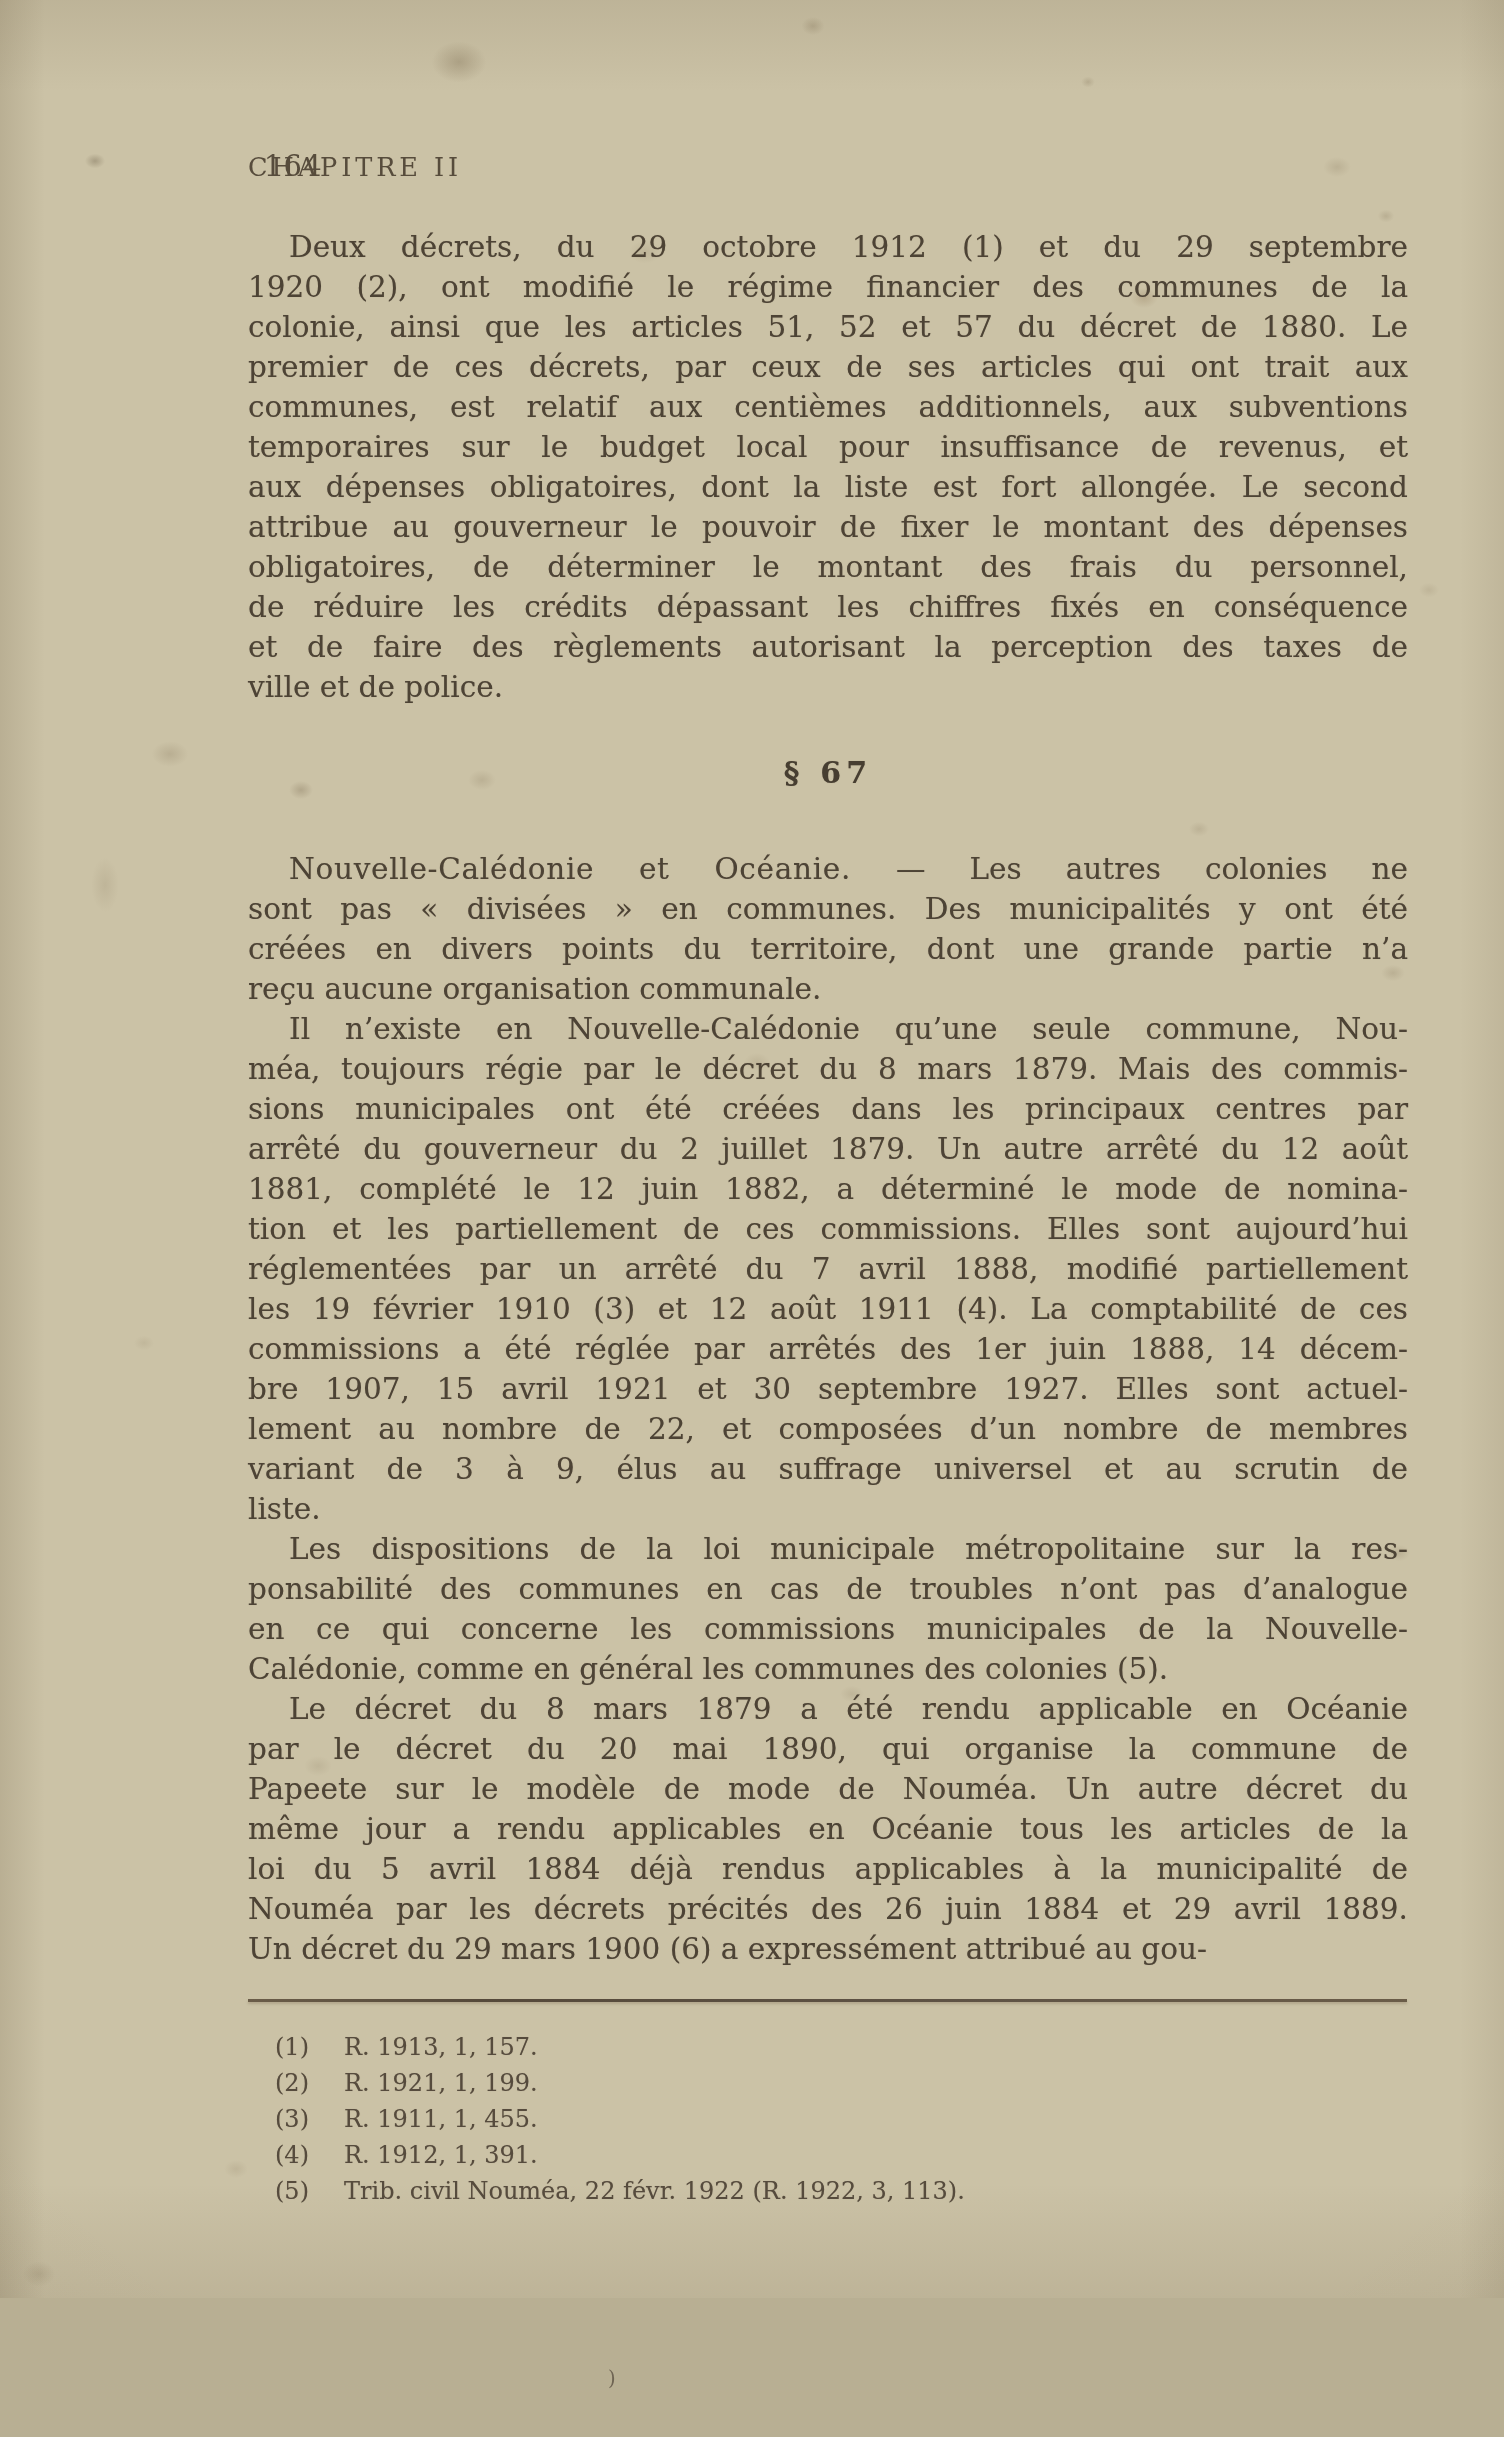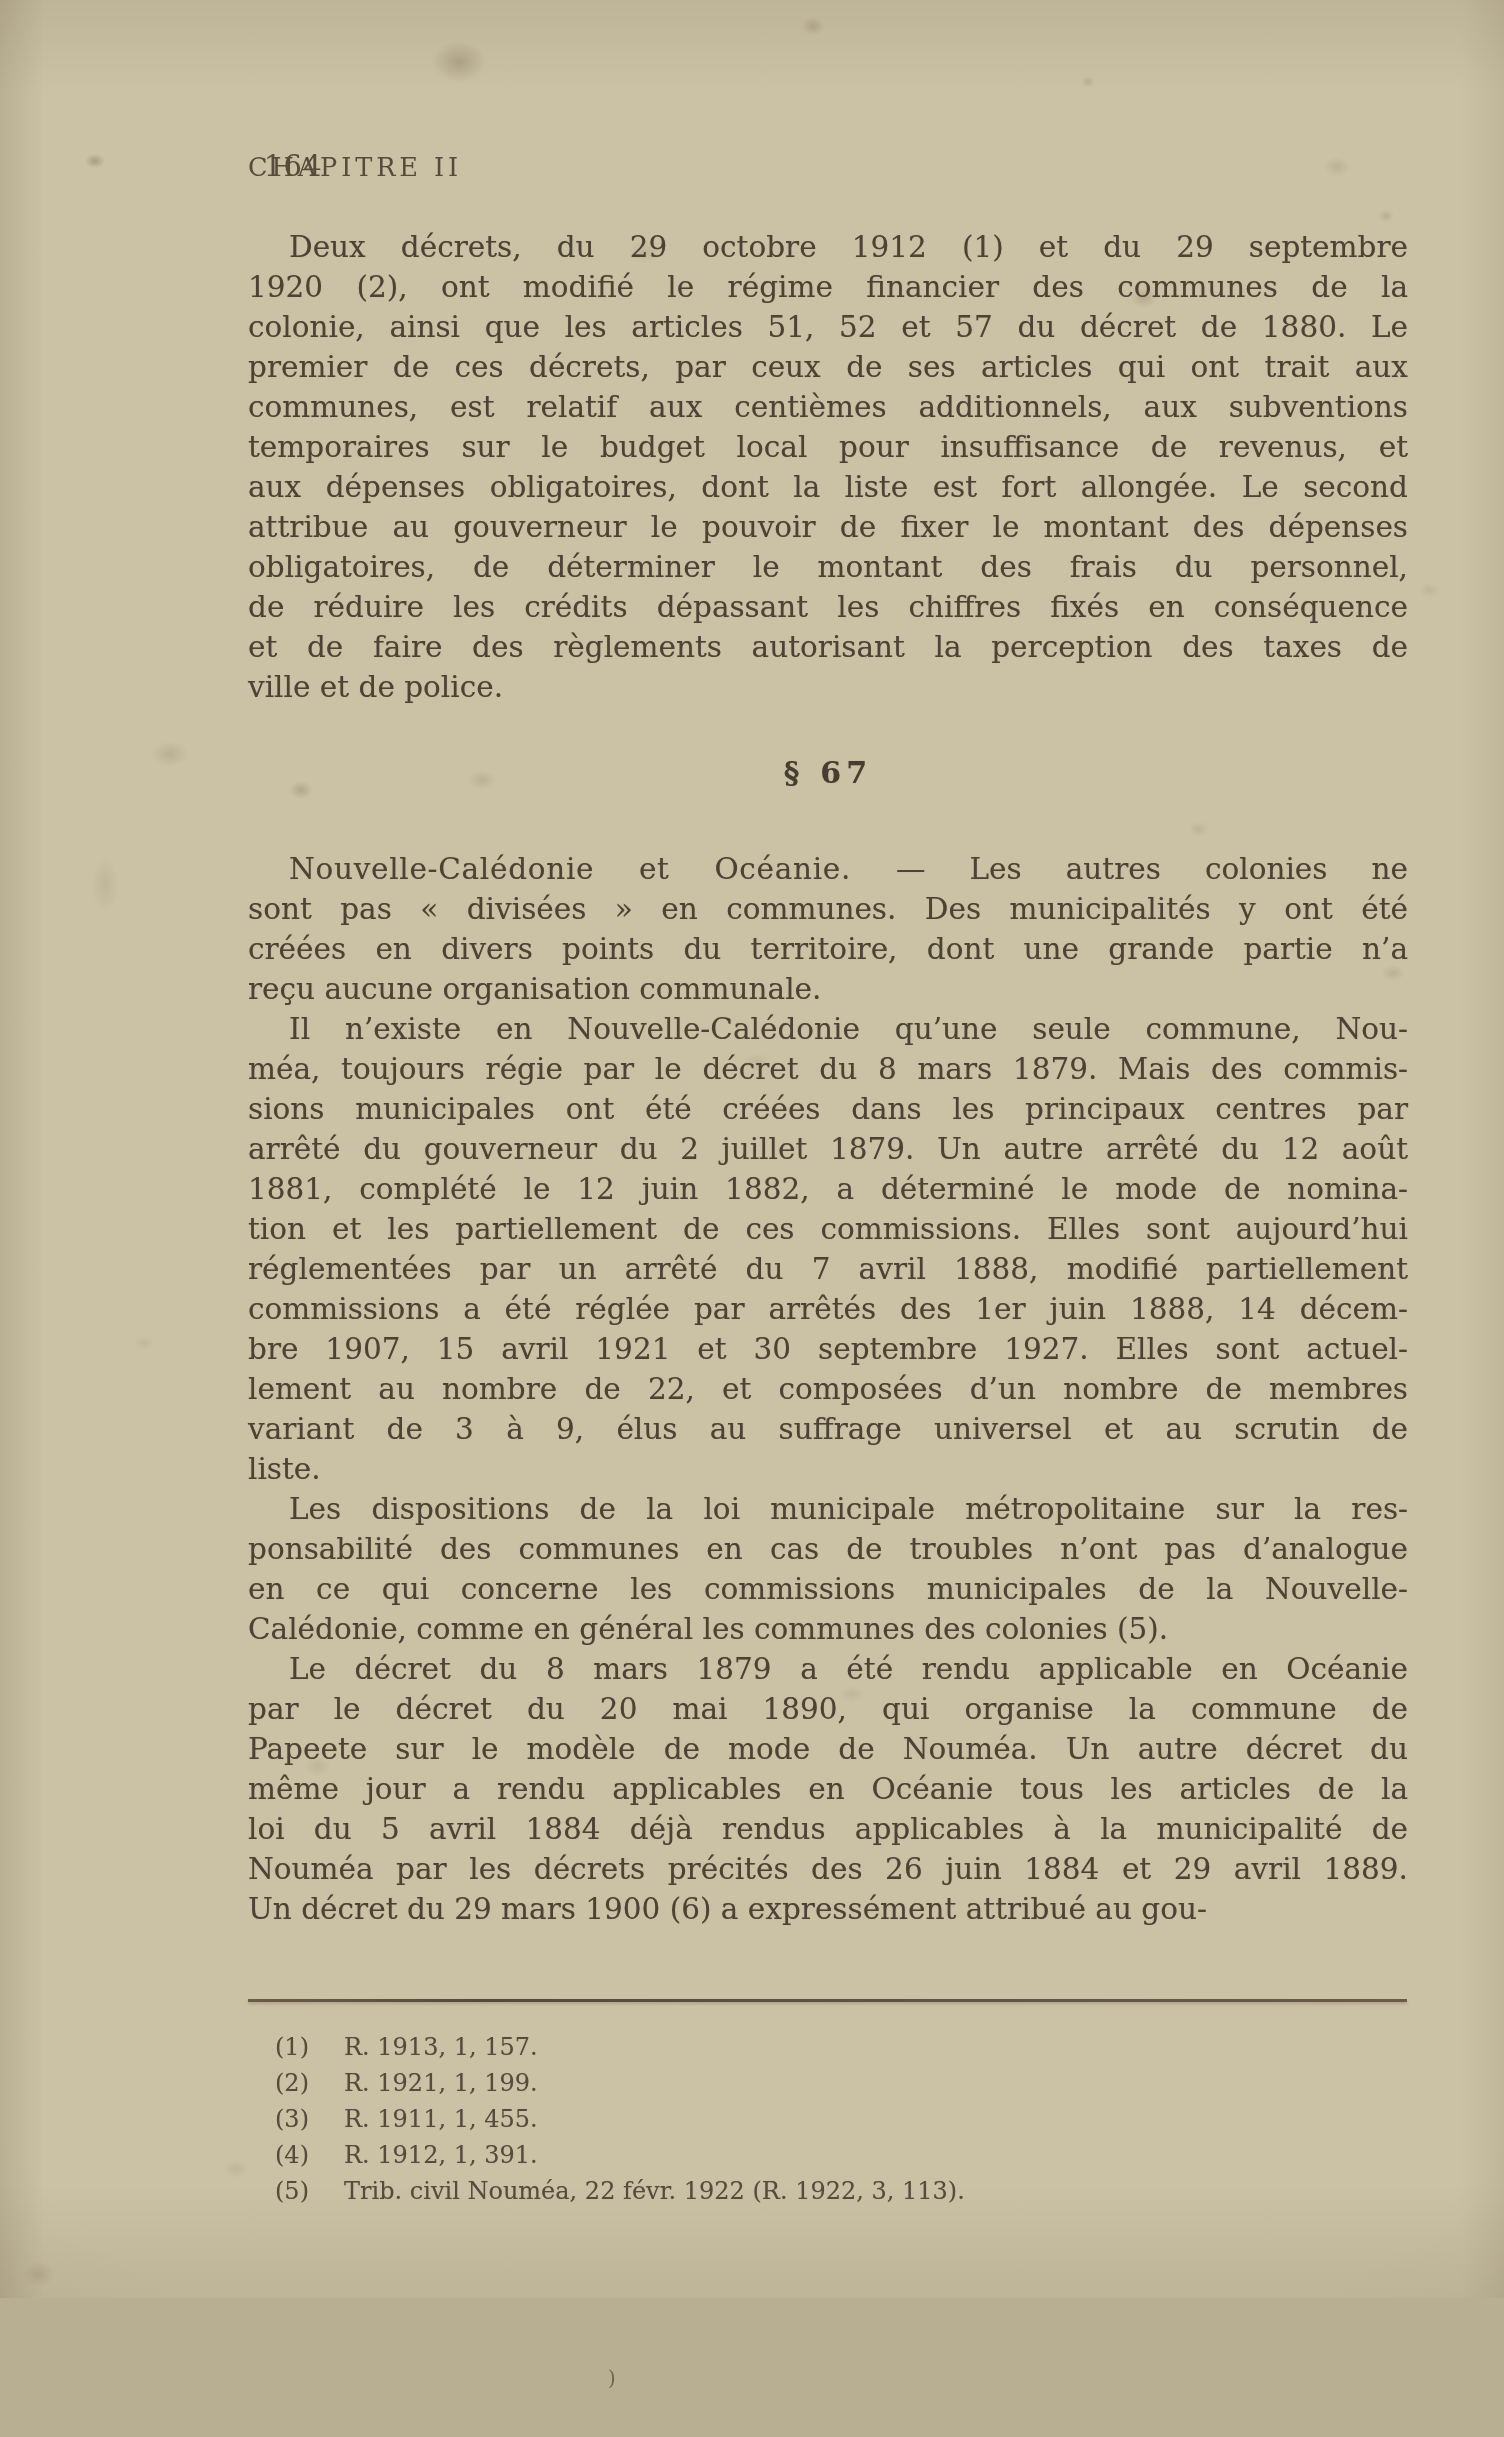--- a/index.html
+++ b/index.html
@@ -118,20 +118,21 @@
         <div class="line">sont pas « divisées » en communes. Des municipalités y ont été</div>
         <div class="line">créées en divers points du territoire, dont une grande partie n’a</div>
         <div class="line last">reçu aucune organisation communale.</div>
         <div class="line indent">Il n’existe en Nouvelle-Calédonie qu’une seule commune, Nou-</div>
         <div class="line">méa, toujours régie par le décret du 8 mars 1879. Mais des commis-</div>
         <div class="line">sions municipales ont été créées dans les principaux centres par</div>
         <div class="line">arrêté du gouverneur du 2 juillet 1879. Un autre arrêté du 12 août</div>
         <div class="line">1881, complété le 12 juin 1882, a déterminé le mode de nomina-</div>
         <div class="line">tion et les partiellement de ces commissions. Elles sont aujourd’hui</div>
         <div class="line">réglementées par un arrêté du 7 avril 1888, modifié partiellement</div>
+        <div class="line">les 19 février 1910 (3) et 12 août 1911 (4). La comptabilité de ces</div>
         <div class="line">commissions a été réglée par arrêtés des 1er juin 1888, 14 décem-</div>
         <div class="line">bre 1907, 15 avril 1921 et 30 septembre 1927. Elles sont actuel-</div>
         <div class="line">lement au nombre de 22, et composées d’un nombre de membres</div>
         <div class="line">variant de 3 à 9, élus au suffrage universel et au scrutin de</div>
         <div class="line last">liste.</div>
         <div class="line indent">Les dispositions de la loi municipale métropolitaine sur la res-</div>
         <div class="line">ponsabilité des communes en cas de troubles n’ont pas d’analogue</div>
         <div class="line">en ce qui concerne les commissions municipales de la Nouvelle-</div>
         <div class="line last">Calédonie, comme en général les communes des colonies (5).</div>
         <div class="line indent">Le décret du 8 mars 1879 a été rendu applicable en Océanie</div>

